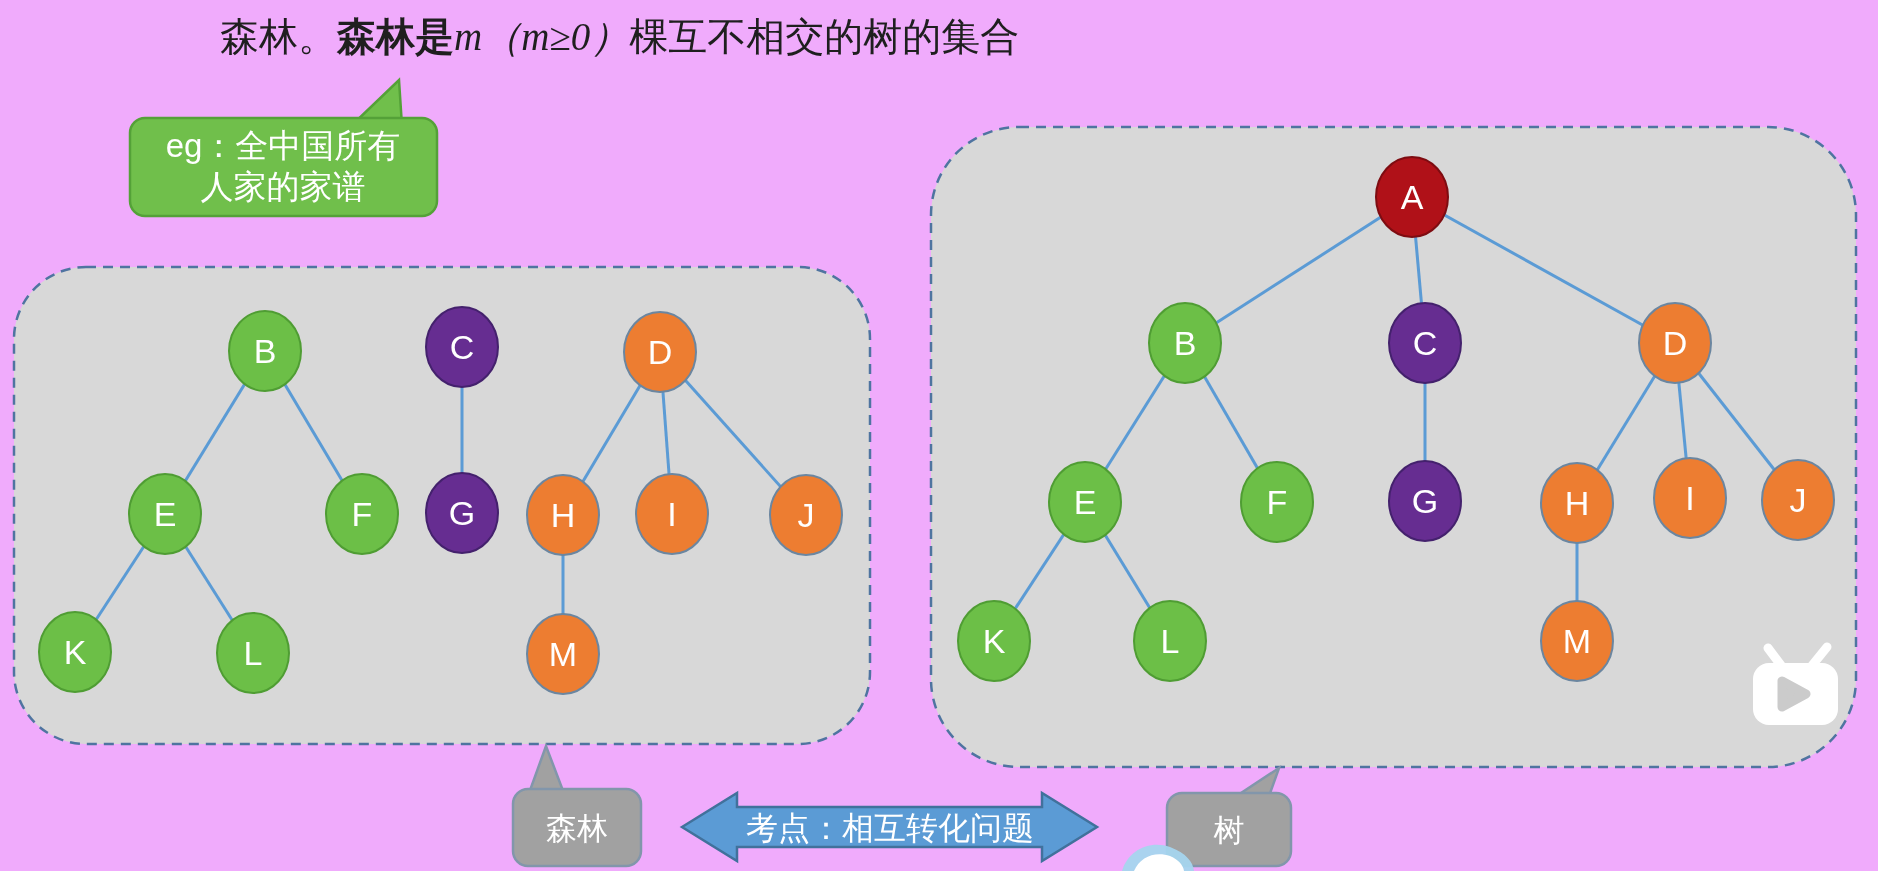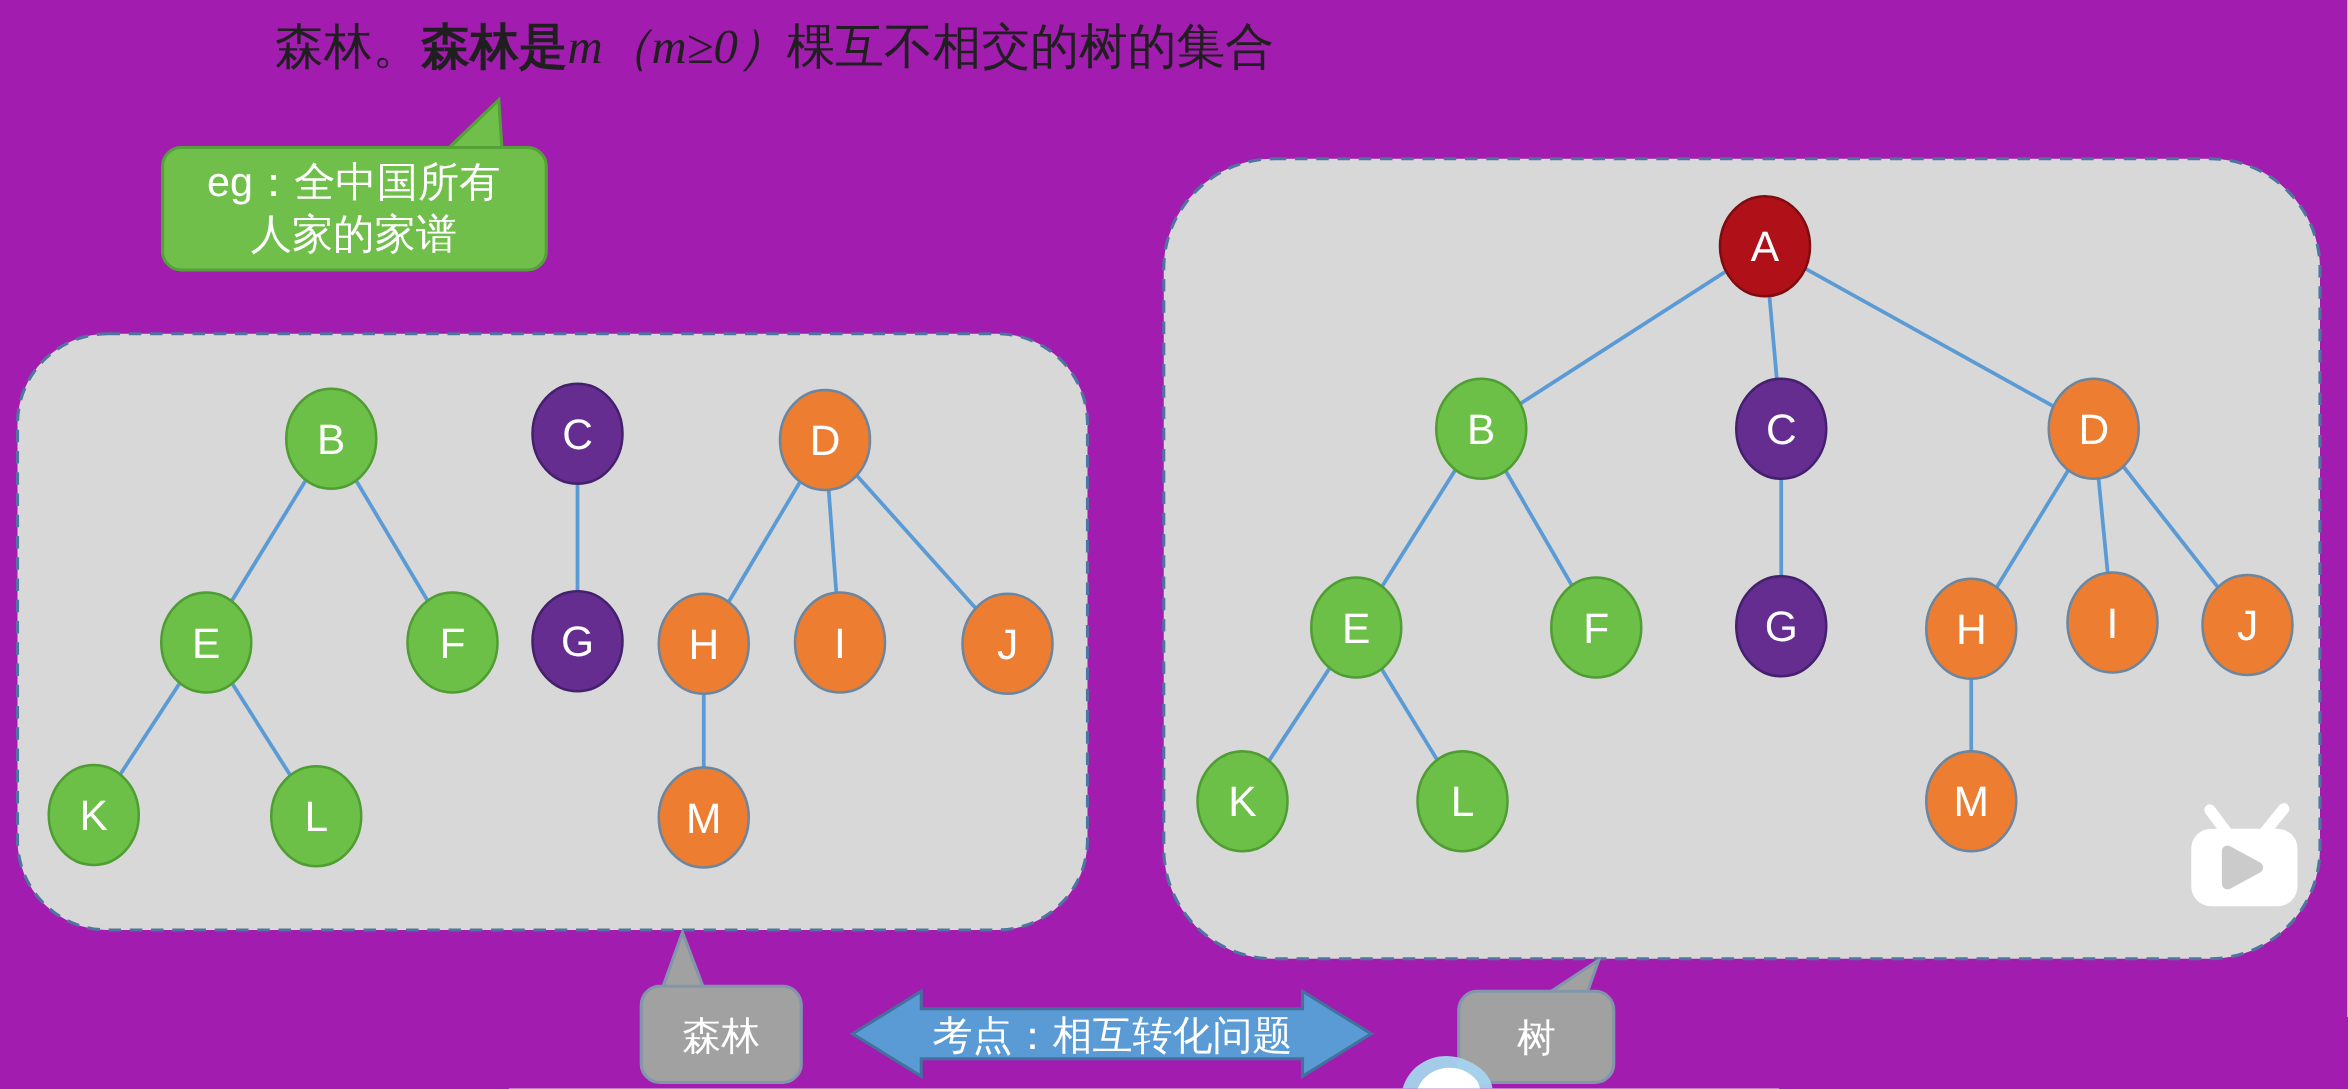--- a/index.html
+++ b/index.html
@@ -1,16 +1,16 @@
 <!DOCTYPE html>
 <html><head>
 <meta charset="utf-8">
 <style>
   html,body{margin:0;padding:0;background:#ffffff;}
-  .stage{position:relative;width:1878px;height:871px;background:#a21caf;overflow:hidden;
+  .stage{position:relative;width:1878px;height:871px;background:#f0abfc;overflow:hidden;
          font-family:"Liberation Sans",sans-serif;}
   svg{position:absolute;left:0;top:0;}
   .title-text{font-family:"Liberation Serif",serif;font-size:39px;fill:#1f1f1f;}
   .title-bold{font-weight:bold;}
   .title-italic{font-style:italic;}
   .bubble-text{font-size:33px;fill:#ffffff;}
   .node-text{font-size:34px;fill:#ffffff;}
   .label-text{font-size:31px;fill:#ffffff;}
   .arrow-text{font-size:32px;fill:#ffffff;}
 </style>

